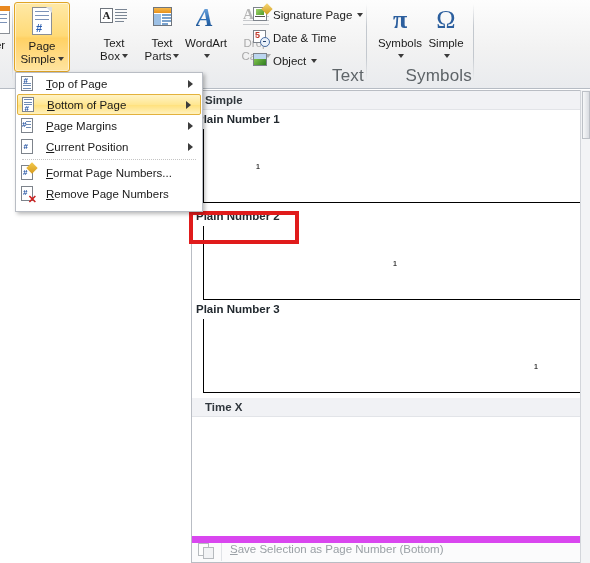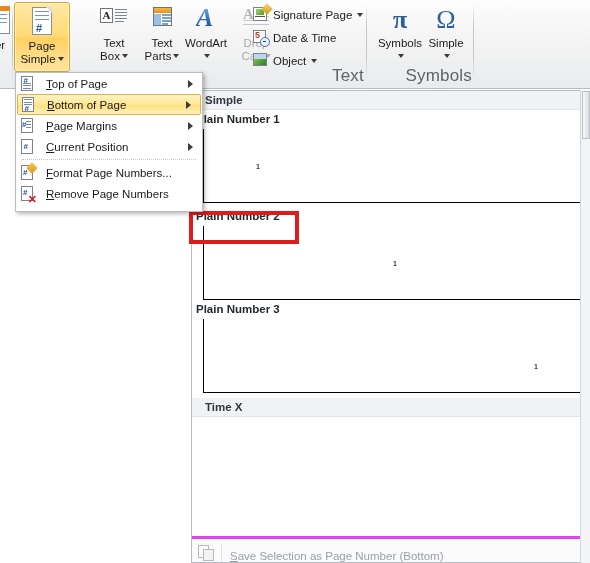--- a/index.html
+++ b/index.html
@@ -160,22 +160,22 @@
     background:#f3f4f6; border-left:1px solid #d3d6db; z-index:25;
   }
   .sbar .thumb{
     position:absolute; left:1px; top:1px; width:8px; height:48px;
     background:linear-gradient(90deg,#f7f8f9,#d9dce1); border:1px solid #bcc0c6;
   }
 
   
   .gfooter{
     position:absolute; left:0; bottom:0; width:100%; height:26px;
-    background:#fbfbfc; border-top:3px solid #d946ef;
-    display:flex; align-items:flex-end; padding-left:6px;
+    background:#fbfbfc; border-top:7px solid #d946ef;
+    display:flex; align-items:flex-start; padding-left:6px;
   }
   .gfooter .fico{
     width:17px;height:17px; position:relative; flex:0 0 17px; opacity:.55;
   }
   .gfooter .fico .a{position:absolute;left:0;top:0;width:11px;height:13px;background:#fff;border:1px solid #7f858d;}
   .gfooter .fico .b{position:absolute;left:5px;top:4px;width:11px;height:12px;background:#eceef1;border:1px solid #7f858d;}
   .gfooter .flbl{ font-size:11.5px; color:#9aa0a6; margin-left:8px; }
   .gfooter .flbl u{ text-decoration:underline; }
   .watermark{
     position:absolute; right:6px; bottom:3px;

